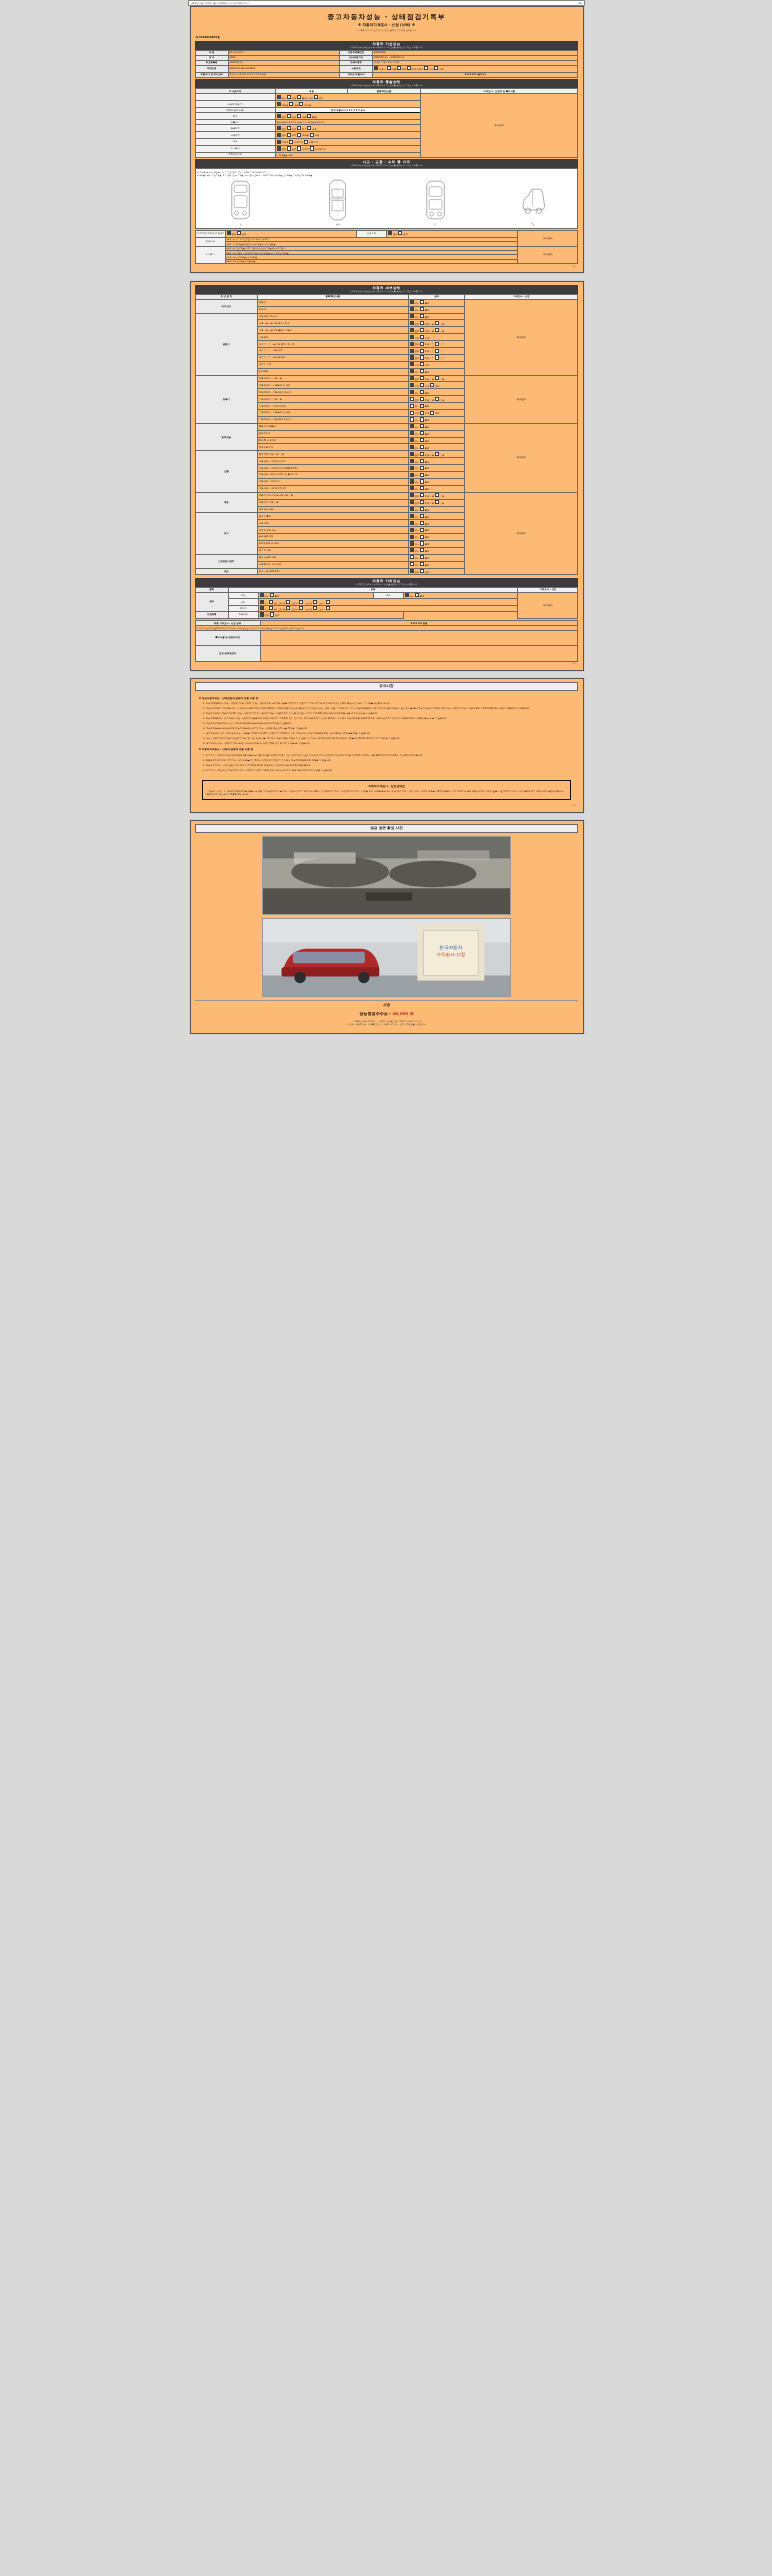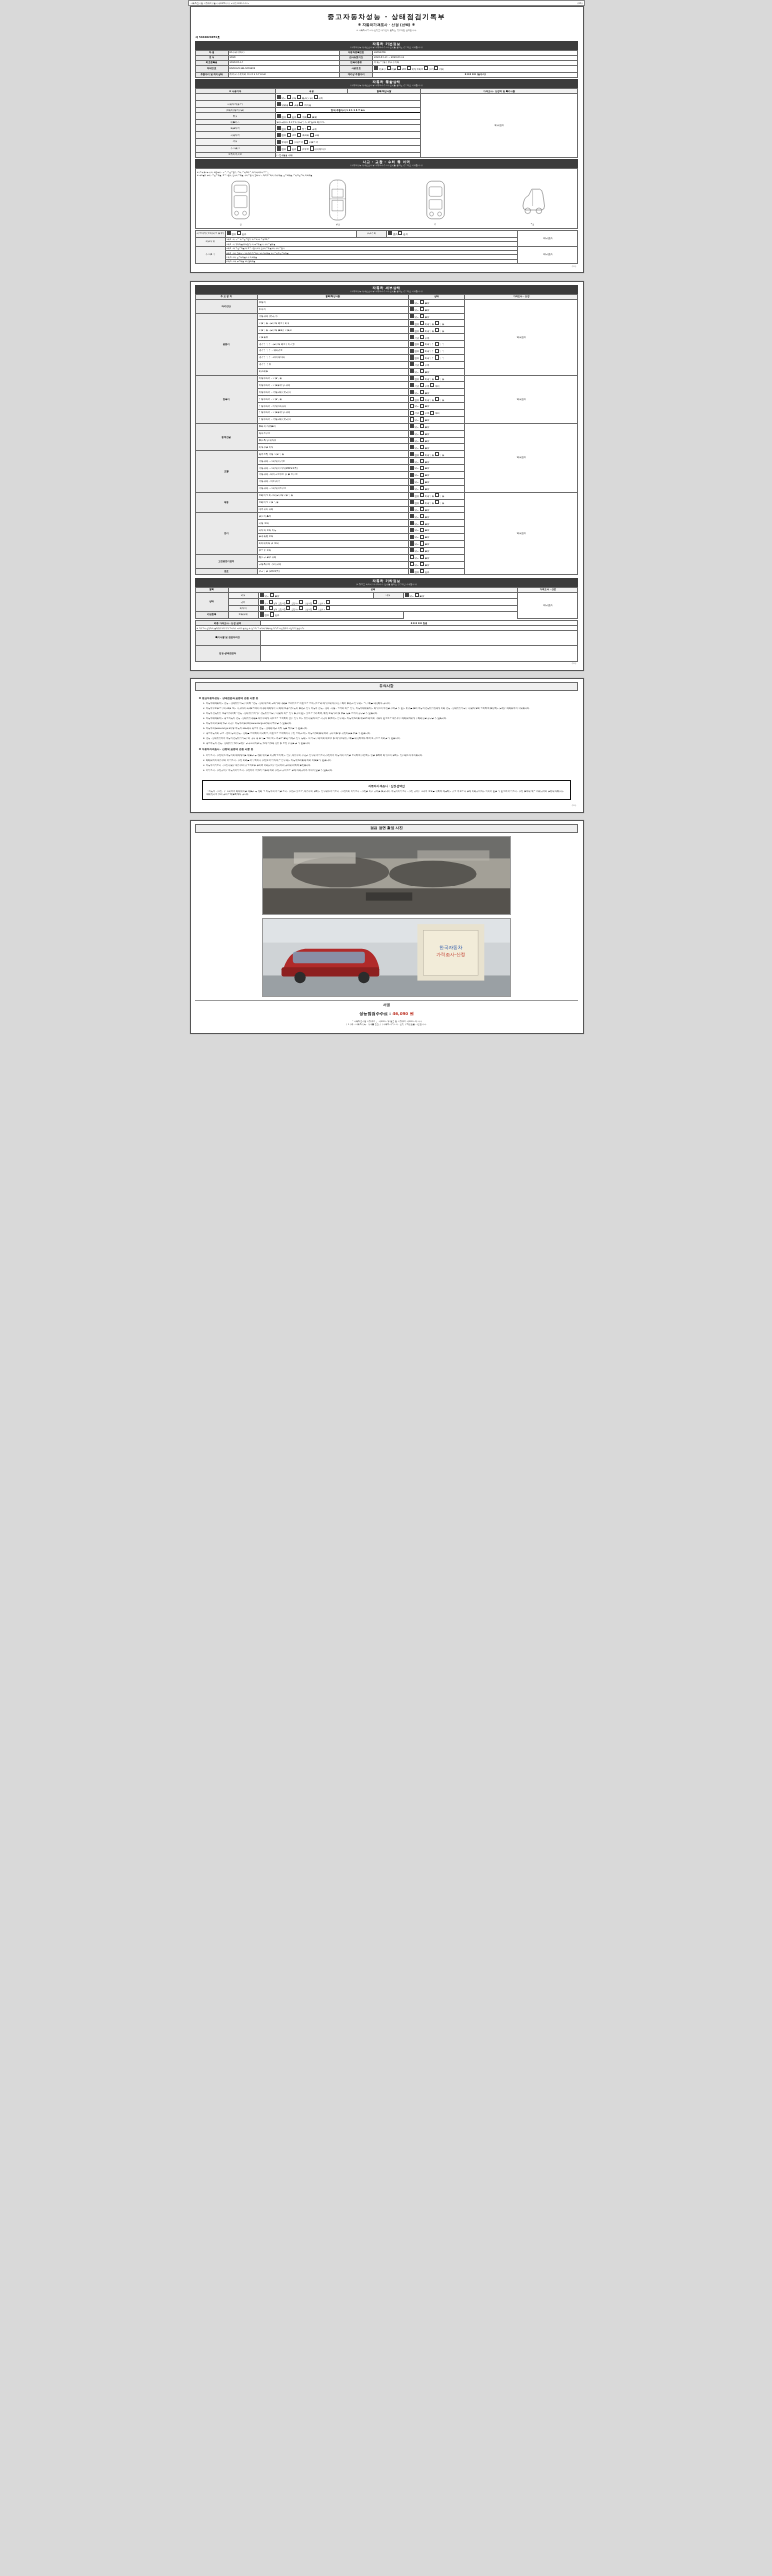--- a/index.html
+++ b/index.html
@@ -1,19 +1,19 @@
 <!DOCTYPE html>
 <html lang="ko" style="font-size:8.2px"><head>
 <meta charset="utf-8">
 <style>
   html,body{margin:0;padding:0;background:#d9d9d9;}
   body{font-family:"DejaVu Sans","Liberation Sans",sans-serif;font-size:2.6px;color:#111;}
   .page{width:773px;margin:0 auto;position:relative;}
   .topbar{width:392px;margin:0 auto;background:#fff;border:0.5px solid #888;font-size:2.1px;padding:0.5px 1.5px;display:flex;justify-content:space-between;color:#333;}
-  .doc{width:392px;margin:0 auto 7.2px auto;background:#ffffff;border:0.5px solid #555;box-shadow:0 0 1px rgba(0,0,0,.25);}
+  .doc{width:392px;margin:0 auto 7.2px auto;background:#fdba74;border:0.5px solid #555;box-shadow:0 0 1px rgba(0,0,0,.25);}
   .doc-inner{padding:3.1px 4.1px 4.1px 4.1px;}
   .title-main{font-size:6.7px;font-weight:bold;text-align:center;letter-spacing:1px;margin:3.1px 0 1px 0;}
   .title-sub{font-size:3.6px;font-weight:bold;text-align:center;margin-bottom:2.1px;}
   .title-note{font-size:2.1px;text-align:center;color:#444;margin-bottom:2.6px;line-height:1.5;}
   .docno{font-size:2.6px;font-weight:bold;margin:1px 0 1.5px 1px;}
   table{border-collapse:collapse;width:100%;}
   td,th{border:0.3px solid #6b6b6b;padding:0.5px 1px;font-size:2.3px;line-height:1.35;vertical-align:middle;}
   .secthead{background:#3c3c3c;color:#fff;text-align:center;font-weight:bold;font-size:3.3px;padding:1px;letter-spacing:0.5px;}
   .secthead small{display:block;font-weight:normal;font-size:2px;color:#ddd;letter-spacing:0;}
   .lbl{background:#eaeaea;text-align:center;font-weight:bold;width:30px;}

